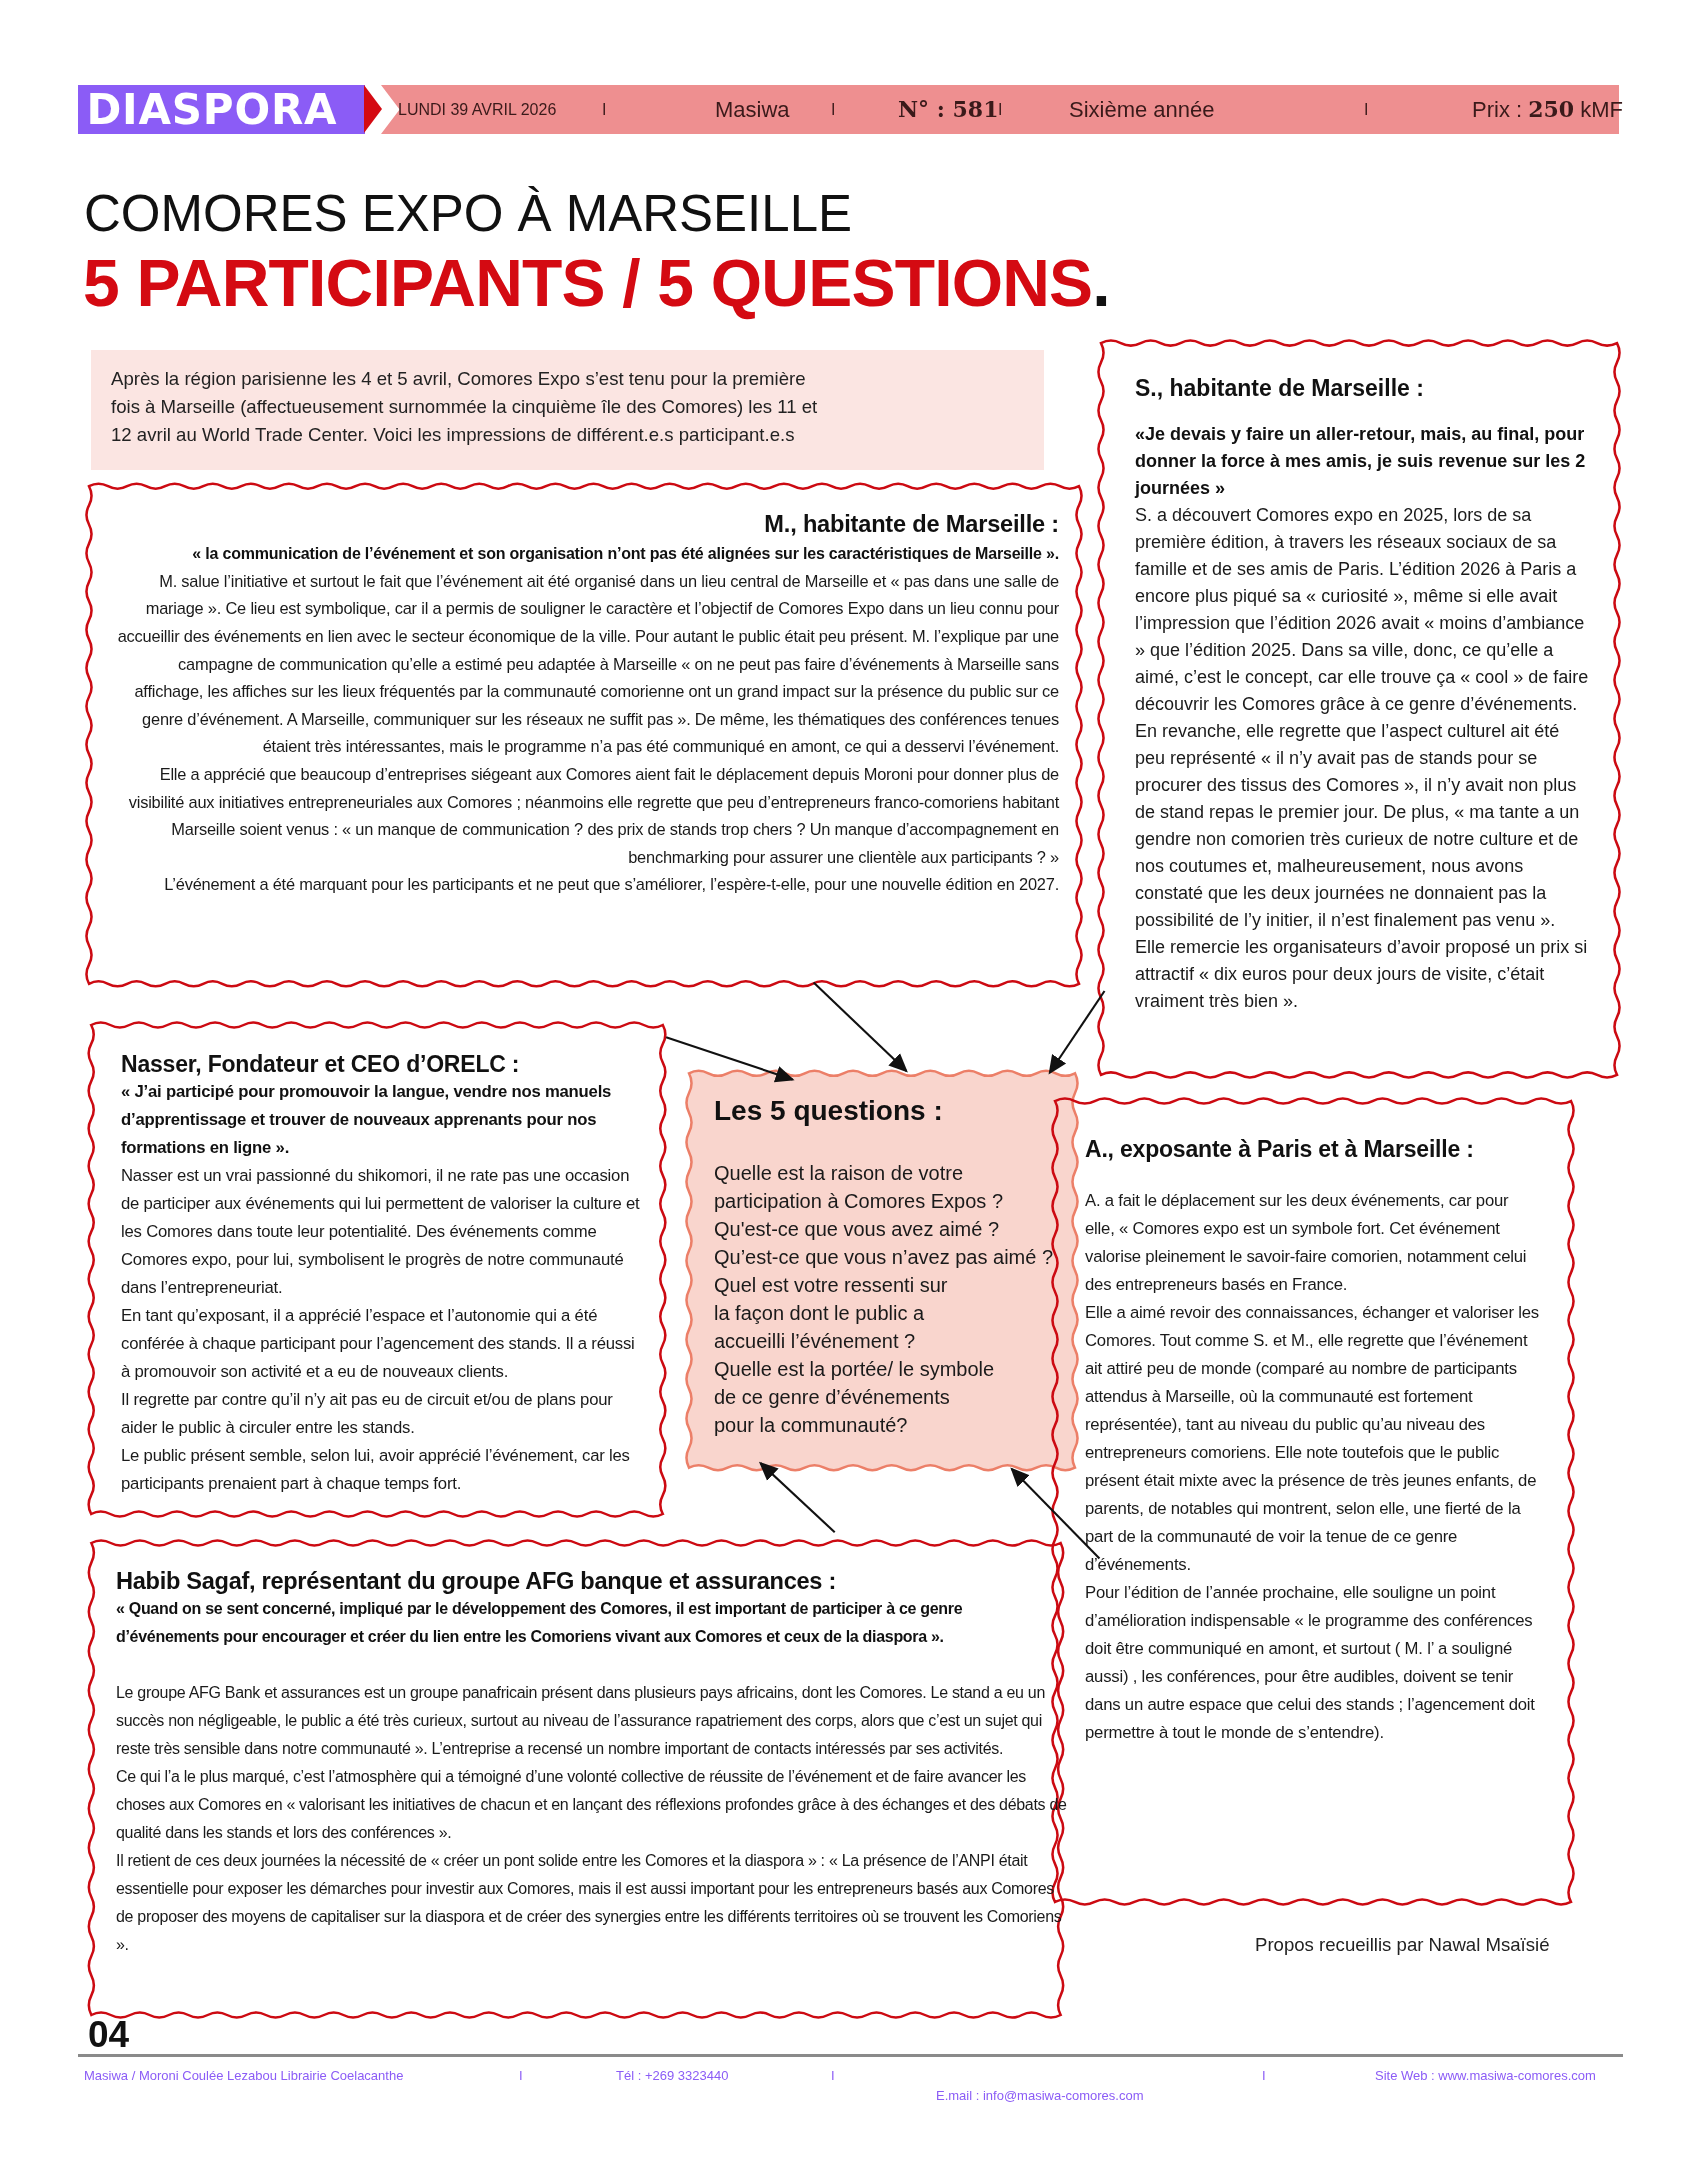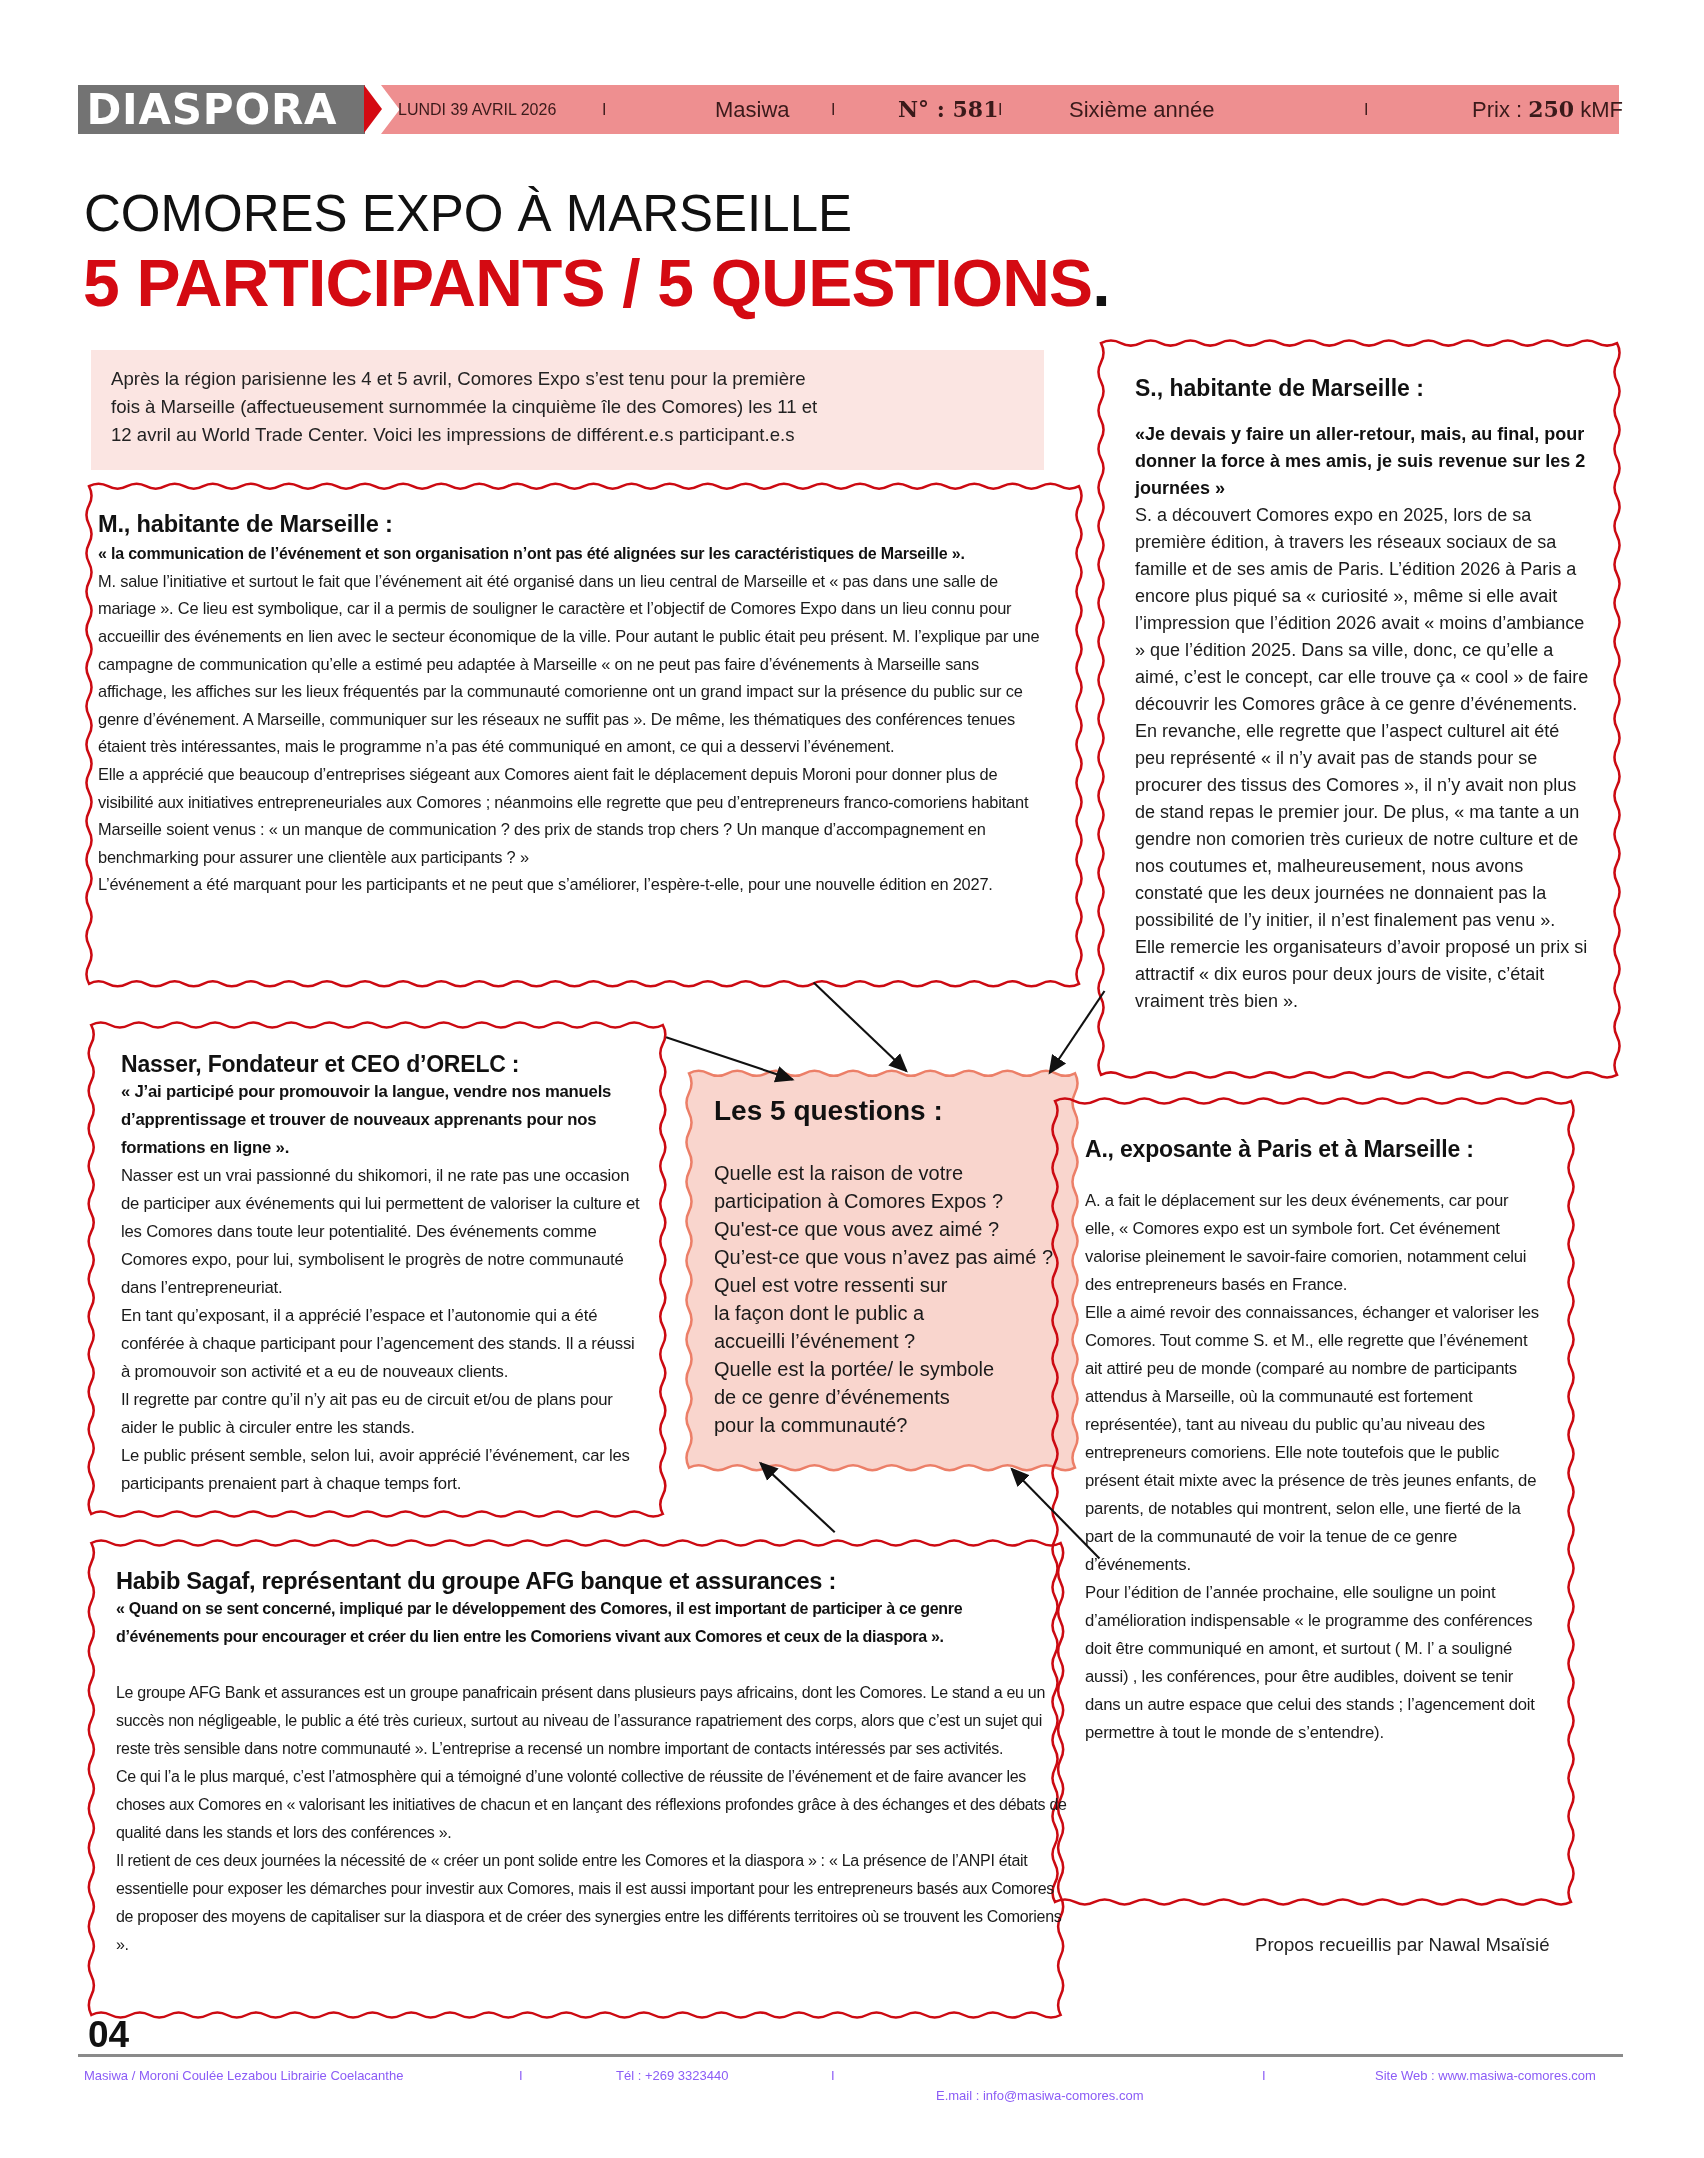--- a/index.html
+++ b/index.html
@@ -1,21 +1,21 @@
 <!DOCTYPE html>
 <html style="font-size:13.5px"><head>
 <meta charset="utf-8">
 <style>
   html, body { margin: 0; padding: 0; background: #ffffff; }
   body { width: 1704px; height: 2159px; position: relative; overflow: hidden;
          font-family: "Liberation Sans", "DejaVu Sans", sans-serif; color: #1a1a1a; }
   .abs { position: absolute; }
 
   
-  .hdr-tag { left: 78px; top: 85px; width: 287px; height: 49px; background: #737373; color: #fff;
+  .hdr-tag { left: 78px; top: 85px; width: 287px; height: 49px; background: #8b5cf6; color: #fff;
              font-family: "DejaVu Sans", sans-serif; font-weight: bold; font-size: 42px; line-height: 49px;
              padding-left: 8.4px; box-sizing: border-box; letter-spacing: 0.8px; }
   .hdr-chev { left: 364px; top: 85px; width: 0; height: 0; border-top: 24.5px solid transparent;
               border-bottom: 24.5px solid transparent; border-left: 18.6px solid #d40a12; }
   .hdr-band { left: 381px; top: 85px; width: 1238px; height: 49px; background: #ee8f90;
               clip-path: polygon(0 0, 100% 0, 100% 100%, 0 100%, 18.6px 50%); }
   .hdr-item { top: 85px; height: 49px; line-height: 49px; font-size: 22px; color: #3a1a1a; white-space: nowrap; }
   .hdr-item.small { font-size: 16px; }
   .hdr-item b { font-family: "DejaVu Serif", serif; font-weight: bold; }
 
@@ -30,21 +30,21 @@
 
   
   .wbox { position: absolute; box-sizing: border-box; }
   .wbox svg.frame { position: absolute; left: 0; top: 0; overflow: visible; }
   .box-content { position: absolute; box-sizing: border-box; }
   .h-name { font-weight: bold; font-size: 22px; color: #111; margin: 0; }
   .quote { font-weight: bold; color: #111; }
   .body-txt p { margin: 0; }
 
   
-  #boxM .box-content { left: 9px; top: 25px; width: 953px; font-size: 16.4px; line-height: 27.6px; letter-spacing: -0.2px; }
+  #boxM .box-content { left: 17px; top: 25px; width: 953px; font-size: 16.4px; line-height: 27.6px; letter-spacing: -0.2px; text-align: right; }
   #boxM .h-name { font-size: 23.6px; margin-bottom: 1.7px; }
   #boxM .quote { font-size: 16px; }
 
   
   #boxS .box-content { left: 34px; top: 32px; width: 457px; font-size: 18px; line-height: 27px; }
   #boxS .h-name { font-size: 23px; margin-bottom: 18.6px; }
 
   
   #boxN .box-content { left: 30px; top: 25px; width: 523px; font-size: 16.7px; line-height: 28px; letter-spacing: -0.2px; }
   #boxN .h-name { font-size: 23px; }

